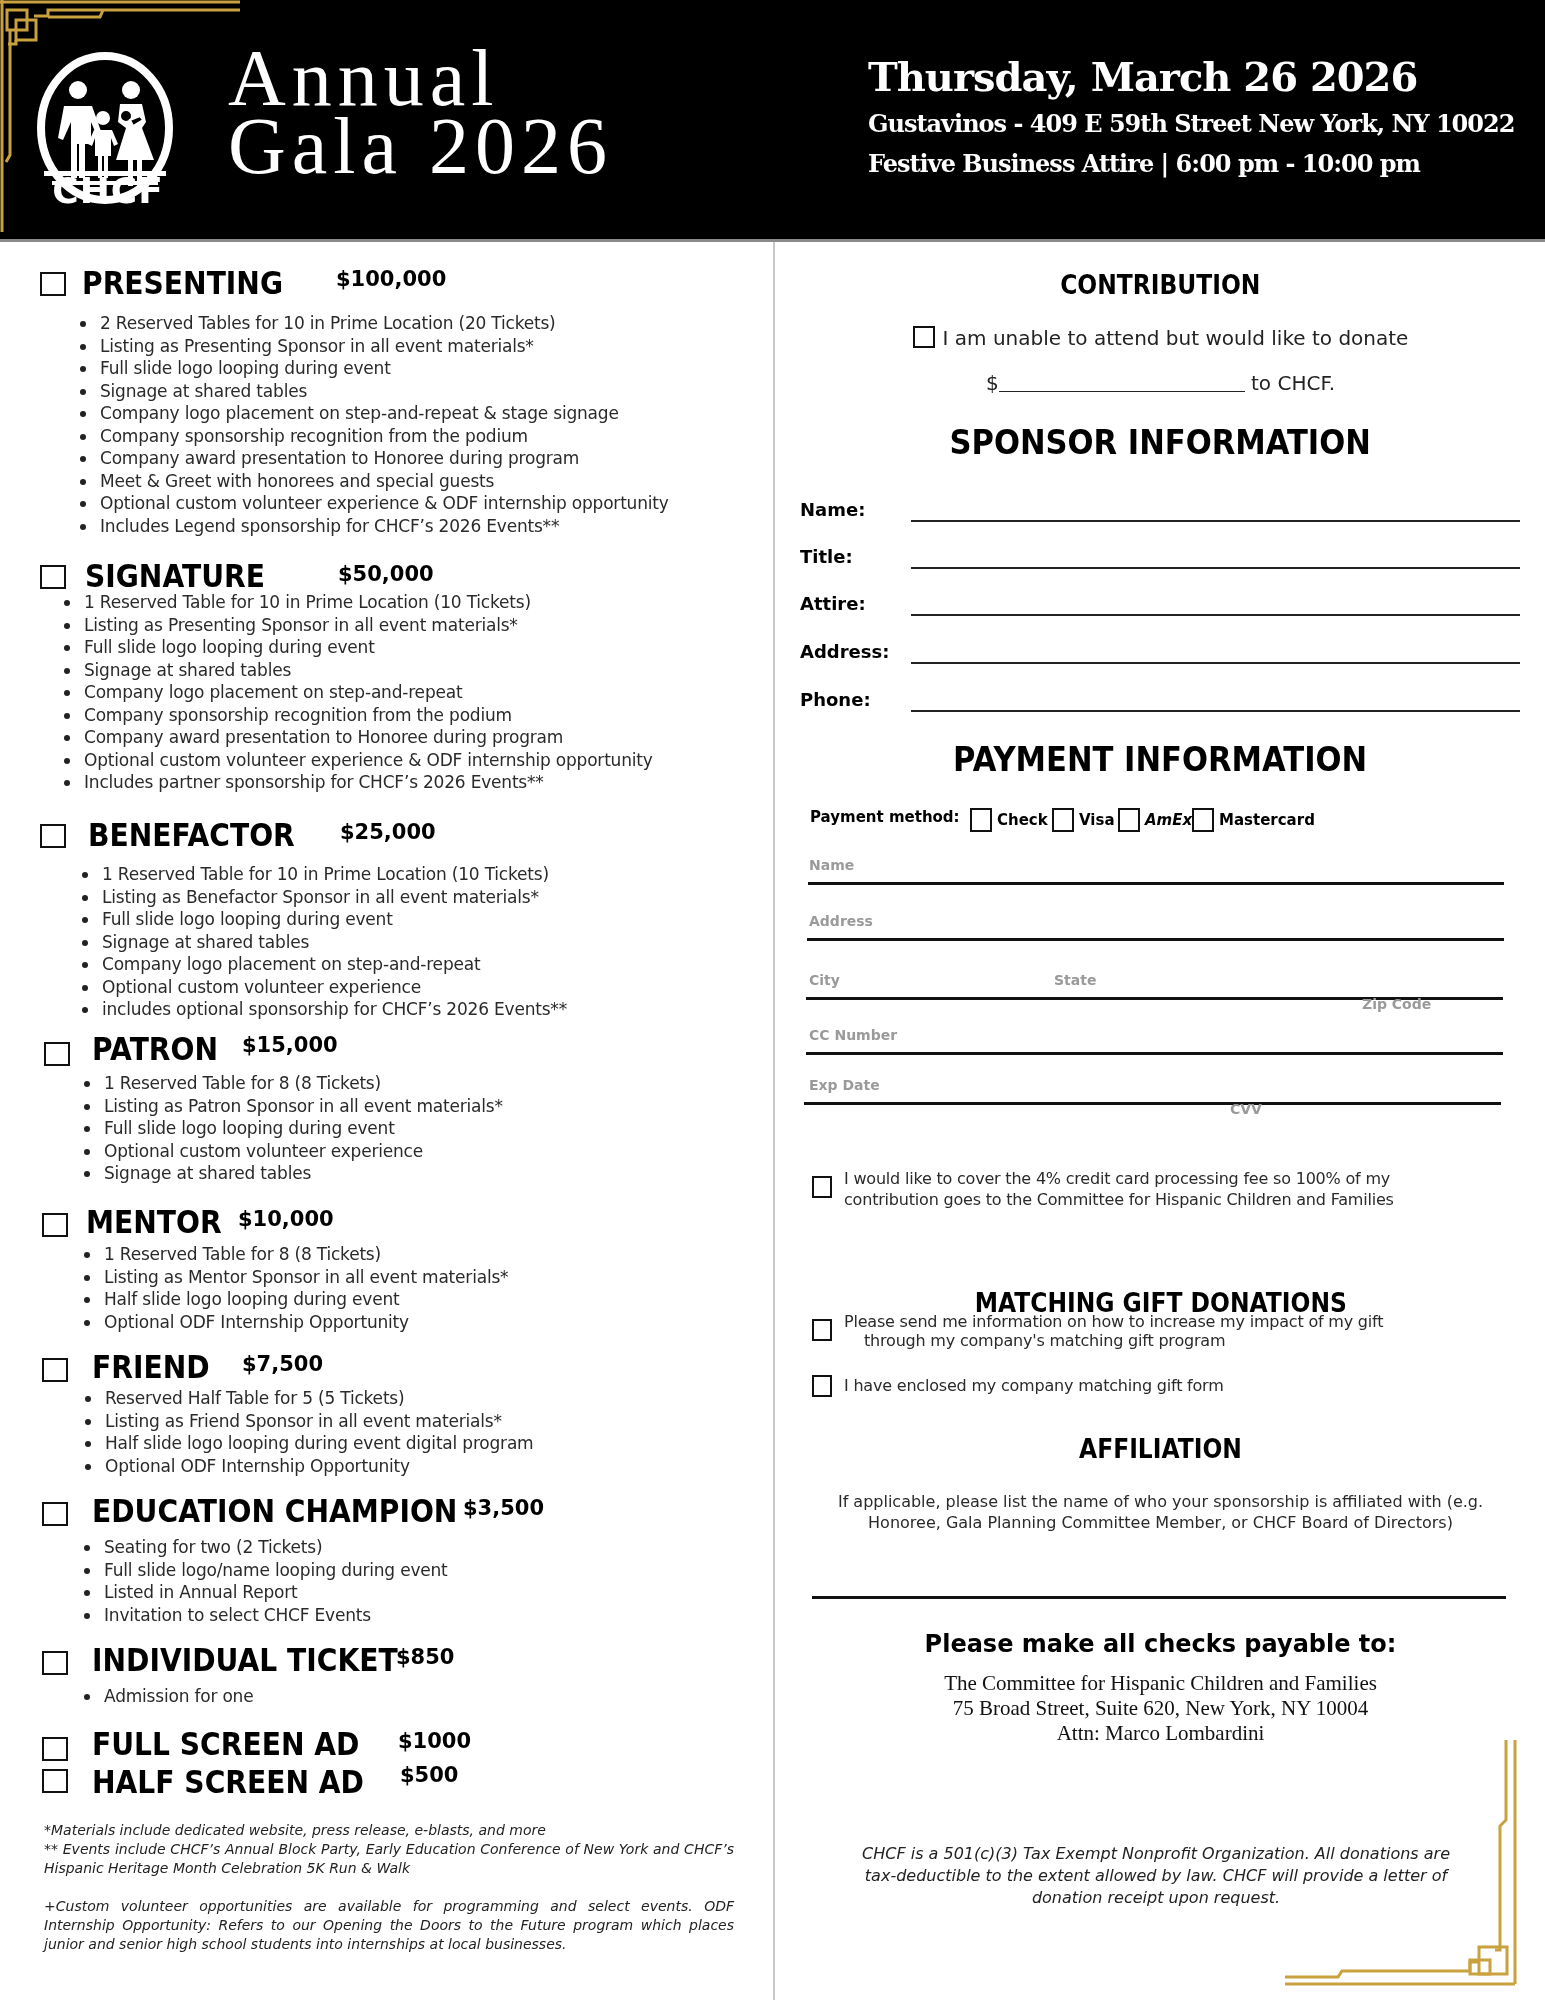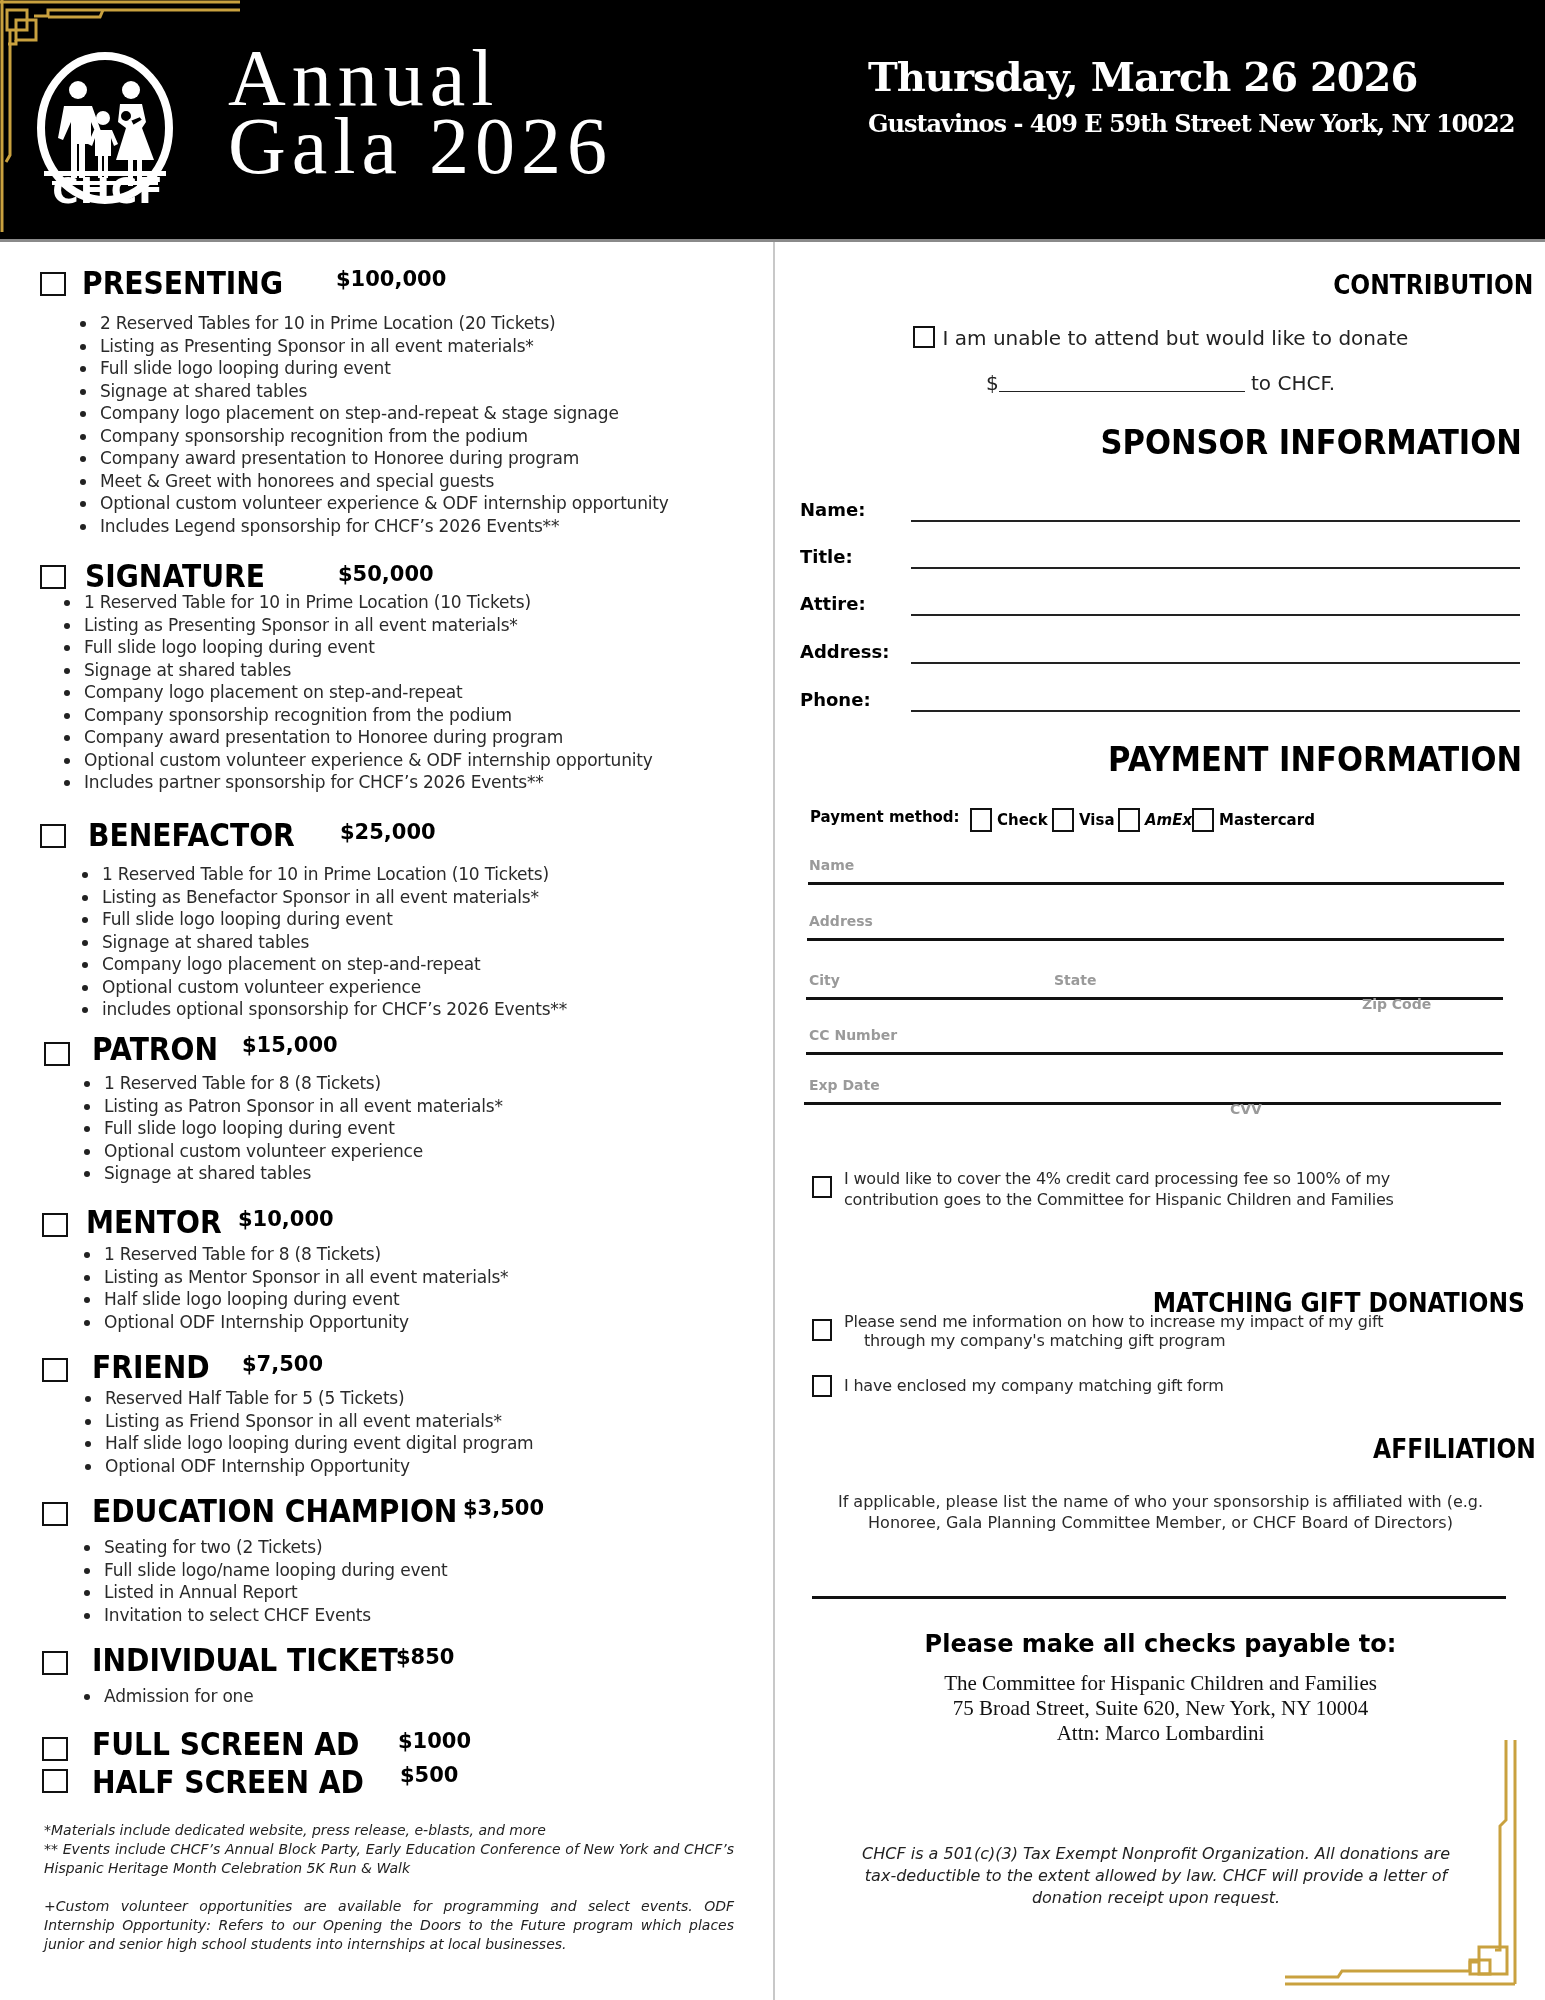--- a/index.html
+++ b/index.html
@@ -31,21 +31,21 @@
   .tier ul { position: absolute; list-style: none; }
   .tier li { position: relative; font-family: "DejaVu Sans", sans-serif; font-size: 17px; line-height: 22.5px; color: #2a2a2a; padding-left: 22px; white-space: nowrap; letter-spacing: -0.2px; }
   .tier li::before { content: ""; position: absolute; left: 2px; top: 9px; width: 6px; height: 6px; border-radius: 50%; background: #222; }
 
   .footnotes { position: absolute; left: 44px; top: 1821px; width: 690px; font-family: "DejaVu Sans", sans-serif; font-style: italic; font-size: 14px; line-height: 19px; color: #222; }
   .footnotes p { text-align: justify; }
   .footnotes .gap { height: 19px; }
 
   
   .rcol { position: absolute; left: 776px; top: 242px; width: 769px; }
-  .sec-title { position: absolute; left: 0; width: 769px; text-align: right; font-family: "DejaVu Sans", sans-serif; font-weight: bold; color: #000; }
+  .sec-title { position: absolute; left: 0; width: 769px; text-align: center; font-family: "DejaVu Sans", sans-serif; font-weight: bold; color: #000; }
   .sec-title.small { font-size: 26px; }
   .sec-title.large { font-size: 34px; }
   .cond { display: inline-block; transform: scaleX(0.9); }
   .contrib-line { position: absolute; left: 0; width: 769px; text-align: center; font-family: "DejaVu Sans", sans-serif; font-size: 20px; color: #222; }
   .contrib-line .cbox { width: 22px; height: 22px; vertical-align: -3px; margin-right: 8px; border-width: 2px; }
   .blank { display: inline-block; width: 246px; border-bottom: 1.5px solid #222; height: 18px; vertical-align: -2px; }
 
   .sp-row { position: absolute; left: 24px; width: 720px; height: 30px; text-align: center; }
   .sp-label { position: absolute; left: 0; bottom: 2px; font-family: "DejaVu Sans", sans-serif; font-weight: bold; font-size: 18px; color: #000; }
   .sp-line { position: absolute; left: 111px; right: 0; bottom: 0; height: 2px; background: #222; }
@@ -106,20 +106,21 @@
     <path d="M100 72 l10 -4 l3 4 l-10 6 z" fill="#000" stroke="#fff" stroke-width="2"></path>
   </svg>
   <div class="logo-text">CHCF</div>
   <div class="gala-title">
     <div>Annual</div>
     <div>Gala 2026</div>
   </div>
   <div class="event-info">
     <div class="event-date">Thursday, March 26 2026</div>
     <div class="event-venue">Gustavinos -  409 E 59th Street New York, NY 10022</div>
+    <div class="event-attire">Festive Business Attire | 6:00 pm - 10:00 pm</div>
   </div>
 </div>
 <div class="header-border-bottom"></div>
 <div class="col-divider"></div>
 
 <div class="tier" style="top:262px;">
   <div class="tier-head">
     <span class="cbox tier-cb" style="left:40px; top:10px;"></span>
     <span class="tier-name" style="left:82px; top:2px;">PRESENTING</span>
     <span class="tier-price" style="left:336px; top:5px;">$100,000</span>

